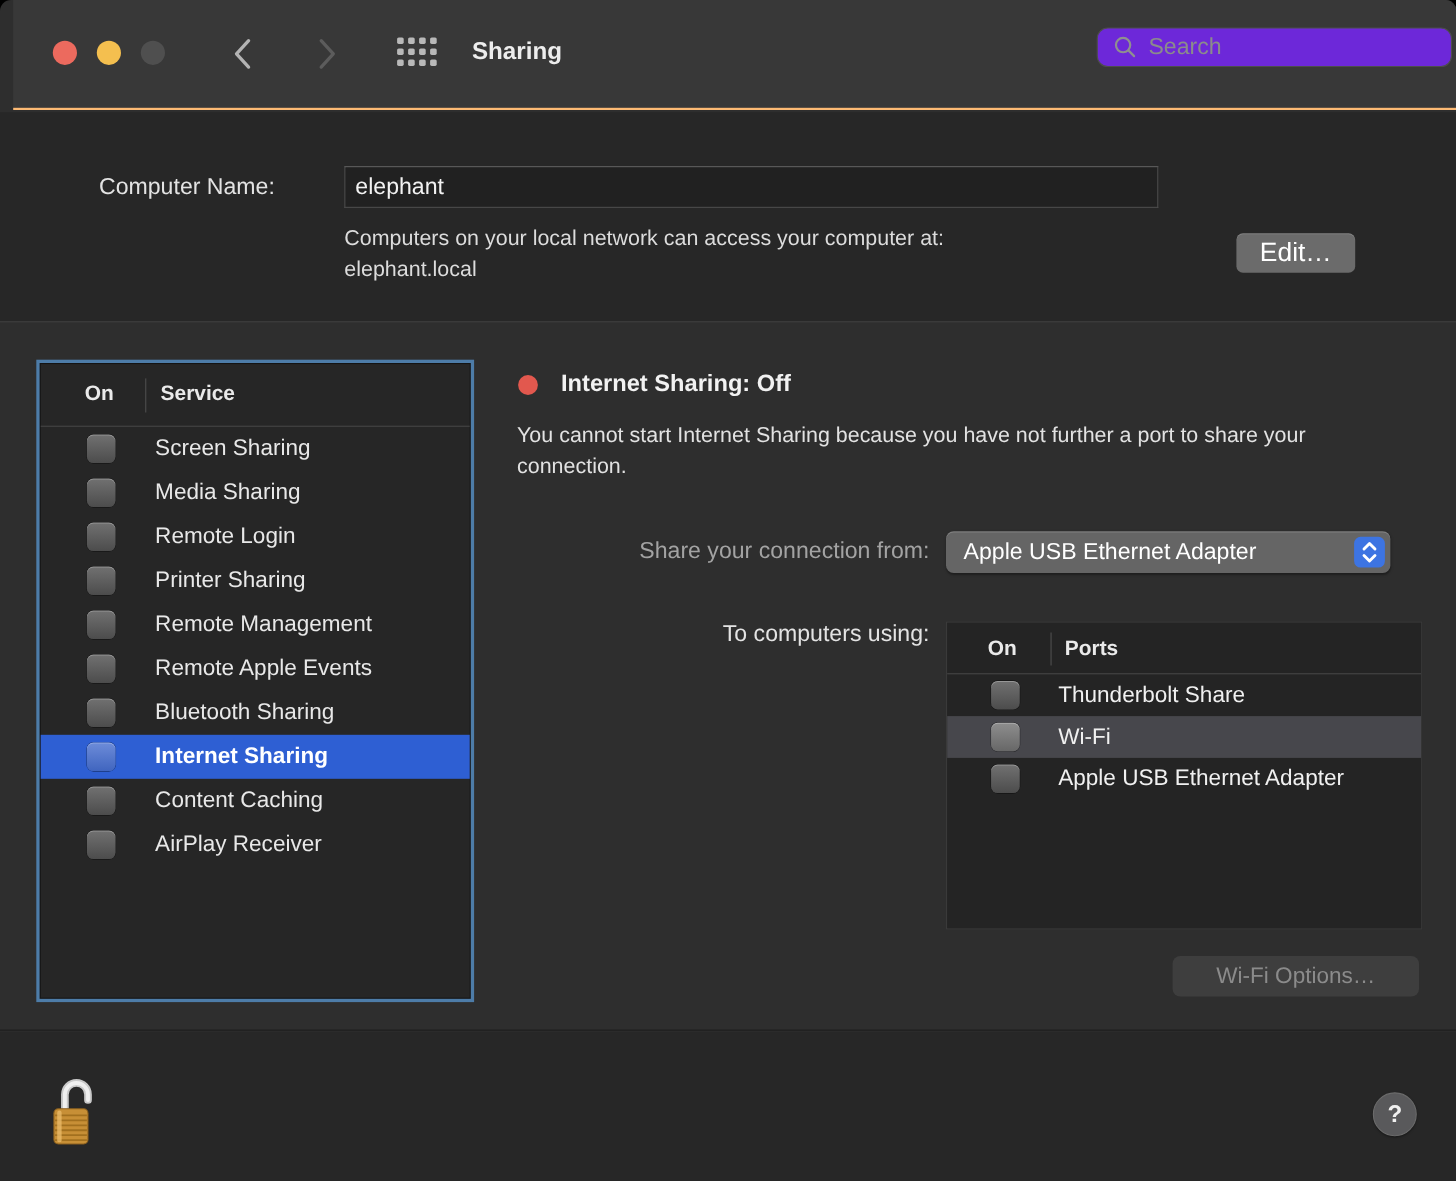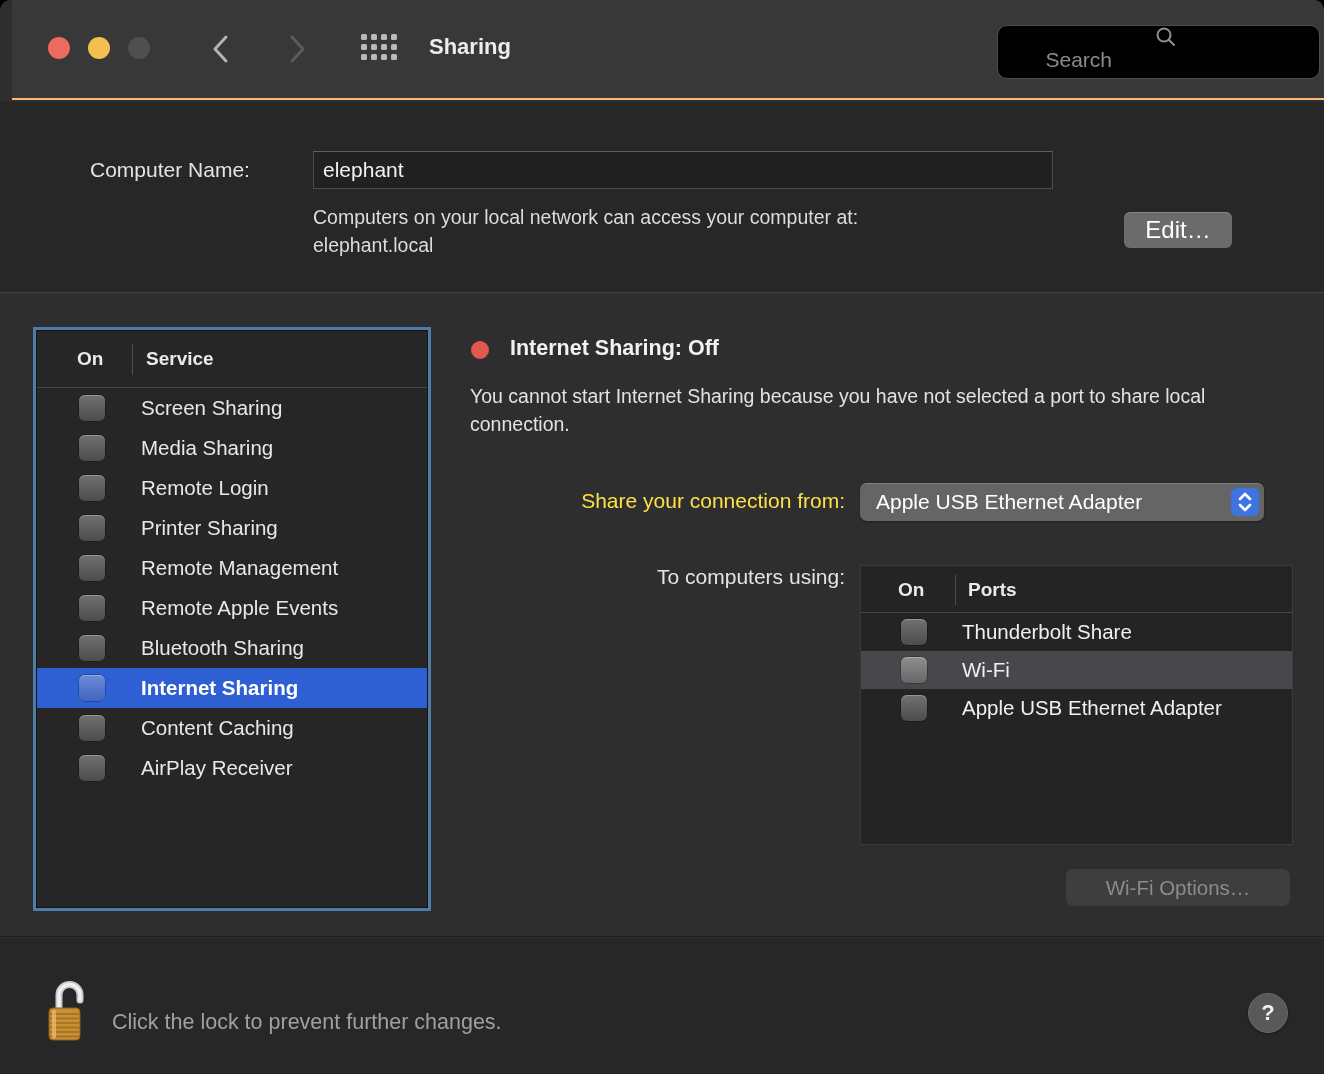--- a/index.html
+++ b/index.html
@@ -28,23 +28,23 @@
   .grid-icon {
     position:absolute; left:349px; top:34px; width:37px; height:30px;
     display:grid; grid-template-columns:repeat(4,6px); grid-template-rows:repeat(3,6px);
     gap:4px 4px;
   }
   .grid-icon span { background:#b9b9b9; border-radius:1.5px; }
   .win-title {
     position:absolute; left:417px; top:34px; font-size:22px; font-weight:700; color:#ededed;
   }
   .searchbox {
-    position:absolute; left:985px; top:25px; width:323px; height:54px;
-    border:1.5px solid #4d4d4d; border-radius:10px; background:#000000;
-    display:flex; align-items:center; padding-left:14px;flex-direction:column;
+    position:absolute; left:985px; top:25px; width:323px; height:36px;
+    border:1.5px solid #4d4d4d; border-radius:10px; background:#6d28d9;
+    display:flex; align-items:center; padding-left:14px;
   }
   .searchbox input {
     background:transparent; border:none; outline:none; color:#cfcfcf;
     font-size:21px; margin-left:10px; width:250px;
     font-family:"Liberation Sans","DejaVu Sans",sans-serif;
   }
   .searchbox input::placeholder { color:#8b8b8b; }
   
   .section-top { position:absolute; left:0; top:102px; width:1324px; height:190px; background:#272727; }
   .cn-label { position:absolute; left:90px; top:158px; font-size:21px; color:#e3e3e3; }
@@ -89,21 +89,21 @@
     width:26px; height:26px; border-radius:6px;
     background:linear-gradient(#717171,#4c4c4c);
     box-shadow:inset 0 1px 0 rgba(255,255,255,.28), 0 0 0 0.5px rgba(0,0,0,.45);
   }
   .svc-row.selected .cb { background:linear-gradient(#6d8cd9,#4065bf); }
   .port-row.hl .cb { background:linear-gradient(#8e8e8e,#676767); }
   
   .status-dot { position:absolute; left:471px; top:341px; width:18px; height:18px; border-radius:50%; background:#e2584e; }
   .status-title { position:absolute; left:510px; top:336px; font-size:21.5px; font-weight:600; color:#f2f2f2; }
   .status-desc { position:absolute; left:470px; top:382px; width:800px; font-size:19.5px; line-height:28px; color:#e2e2e2; }
-  .share-label { position:absolute; left:460px; top:489px; width:385px; text-align:right; font-size:21px; color:#fde047; }
+  .share-label { position:absolute; left:460px; top:489px; width:385px; text-align:right; font-size:21px; color:#a3a3a3; }
   .popup-btn {
     position:absolute; left:860px; top:483px; width:404px; height:38px;
     background:#656565; border-radius:7px; display:flex; align-items:center;
     box-shadow:inset 0 1px 0 rgba(255,255,255,.18), 0 1px 2px rgba(0,0,0,.35);
   }
   .popup-btn .val { margin-left:16px; font-size:21px; color:#ffffff; white-space:nowrap; }
   .popup-stepper {
     position:absolute; right:5px; top:5px; width:28px; height:28px; border-radius:6px;
     background:#3d74e2; display:flex; align-items:center; justify-content:center;
   }
@@ -238,21 +238,21 @@
         </div>
         <div class="svc-row">
           <span class="cb"></span>
           <span class="lbl">AirPlay Receiver</span>
         </div>
       </div>
   </div>
 
   <span class="status-dot"></span>
   <span class="status-title">Internet Sharing: Off</span>
-  <div class="status-desc">You cannot start Internet Sharing because you have not selected a port to share local connection.</div>
+  <div class="status-desc">You cannot start Internet Sharing because you have not further a port to share your connection.</div>
 
   <span class="share-label">Share your connection from:</span>
   <div class="popup-btn">
     <span class="val">Apple USB Ethernet Adapter</span>
     <span class="popup-stepper">
       <svg width="16" height="22" viewBox="0 0 16 22">
         <polyline points="3,8 8,3 13,8" fill="none" stroke="#ffffff" stroke-width="2.6" stroke-linecap="round" stroke-linejoin="round"></polyline>
         <polyline points="3,14 8,19 13,14" fill="none" stroke="#ffffff" stroke-width="2.6" stroke-linecap="round" stroke-linejoin="round"></polyline>
       </svg>
     </span>
@@ -294,16 +294,15 @@
         <line x1="6" y1="34" x2="35" y2="34"></line>
           <line x1="6" y1="38.5" x2="35" y2="38.5"></line>
         <line x1="6" y1="43" x2="35" y2="43"></line>
           <line x1="6" y1="47.5" x2="35" y2="47.5"></line>
         <line x1="6" y1="52" x2="35" y2="52"></line>
           <line x1="6" y1="56.5" x2="35" y2="56.5"></line>
       </g>
       <rect x="8" y="29.5" width="4" height="29" rx="2" fill="#e8b968" opacity="0.8"></rect>
     </svg>
   </span>
-  <span class="lock-text">Click the lock to prevent further changes.</span>
   <div class="help-btn">?</div>
 
 </div>
 
 </body></html>

